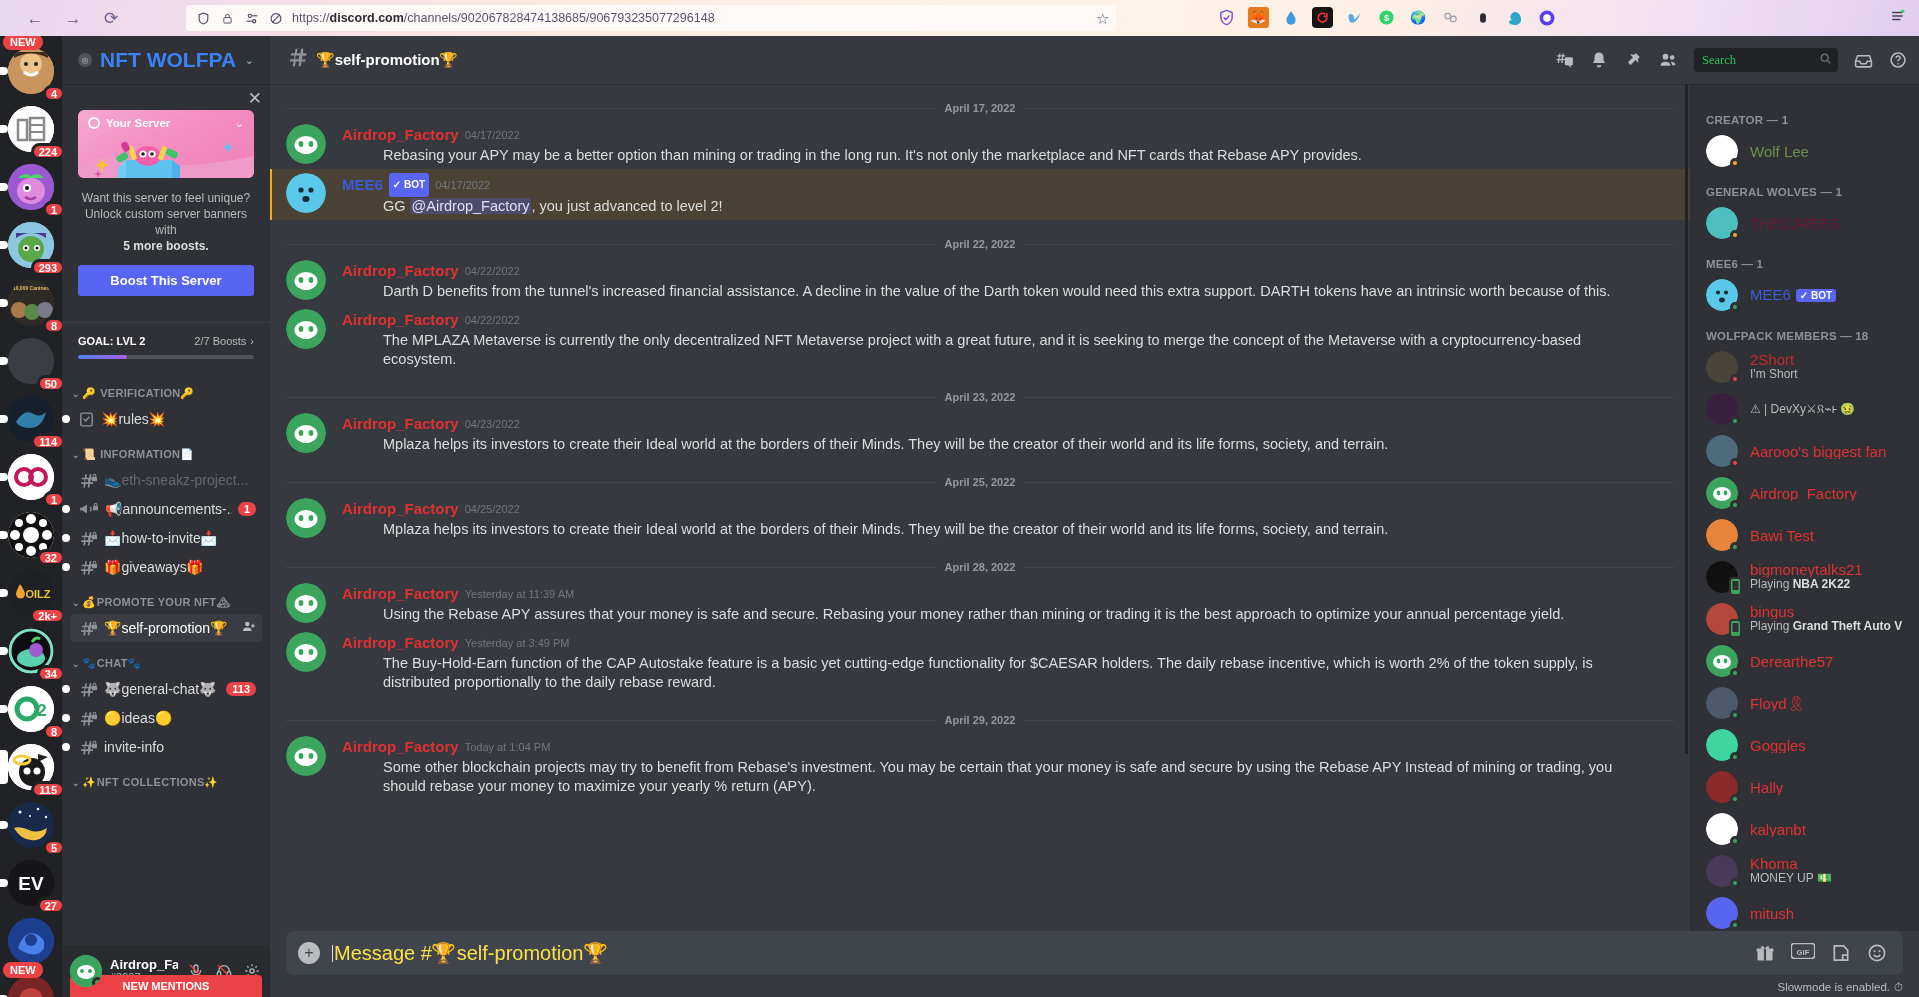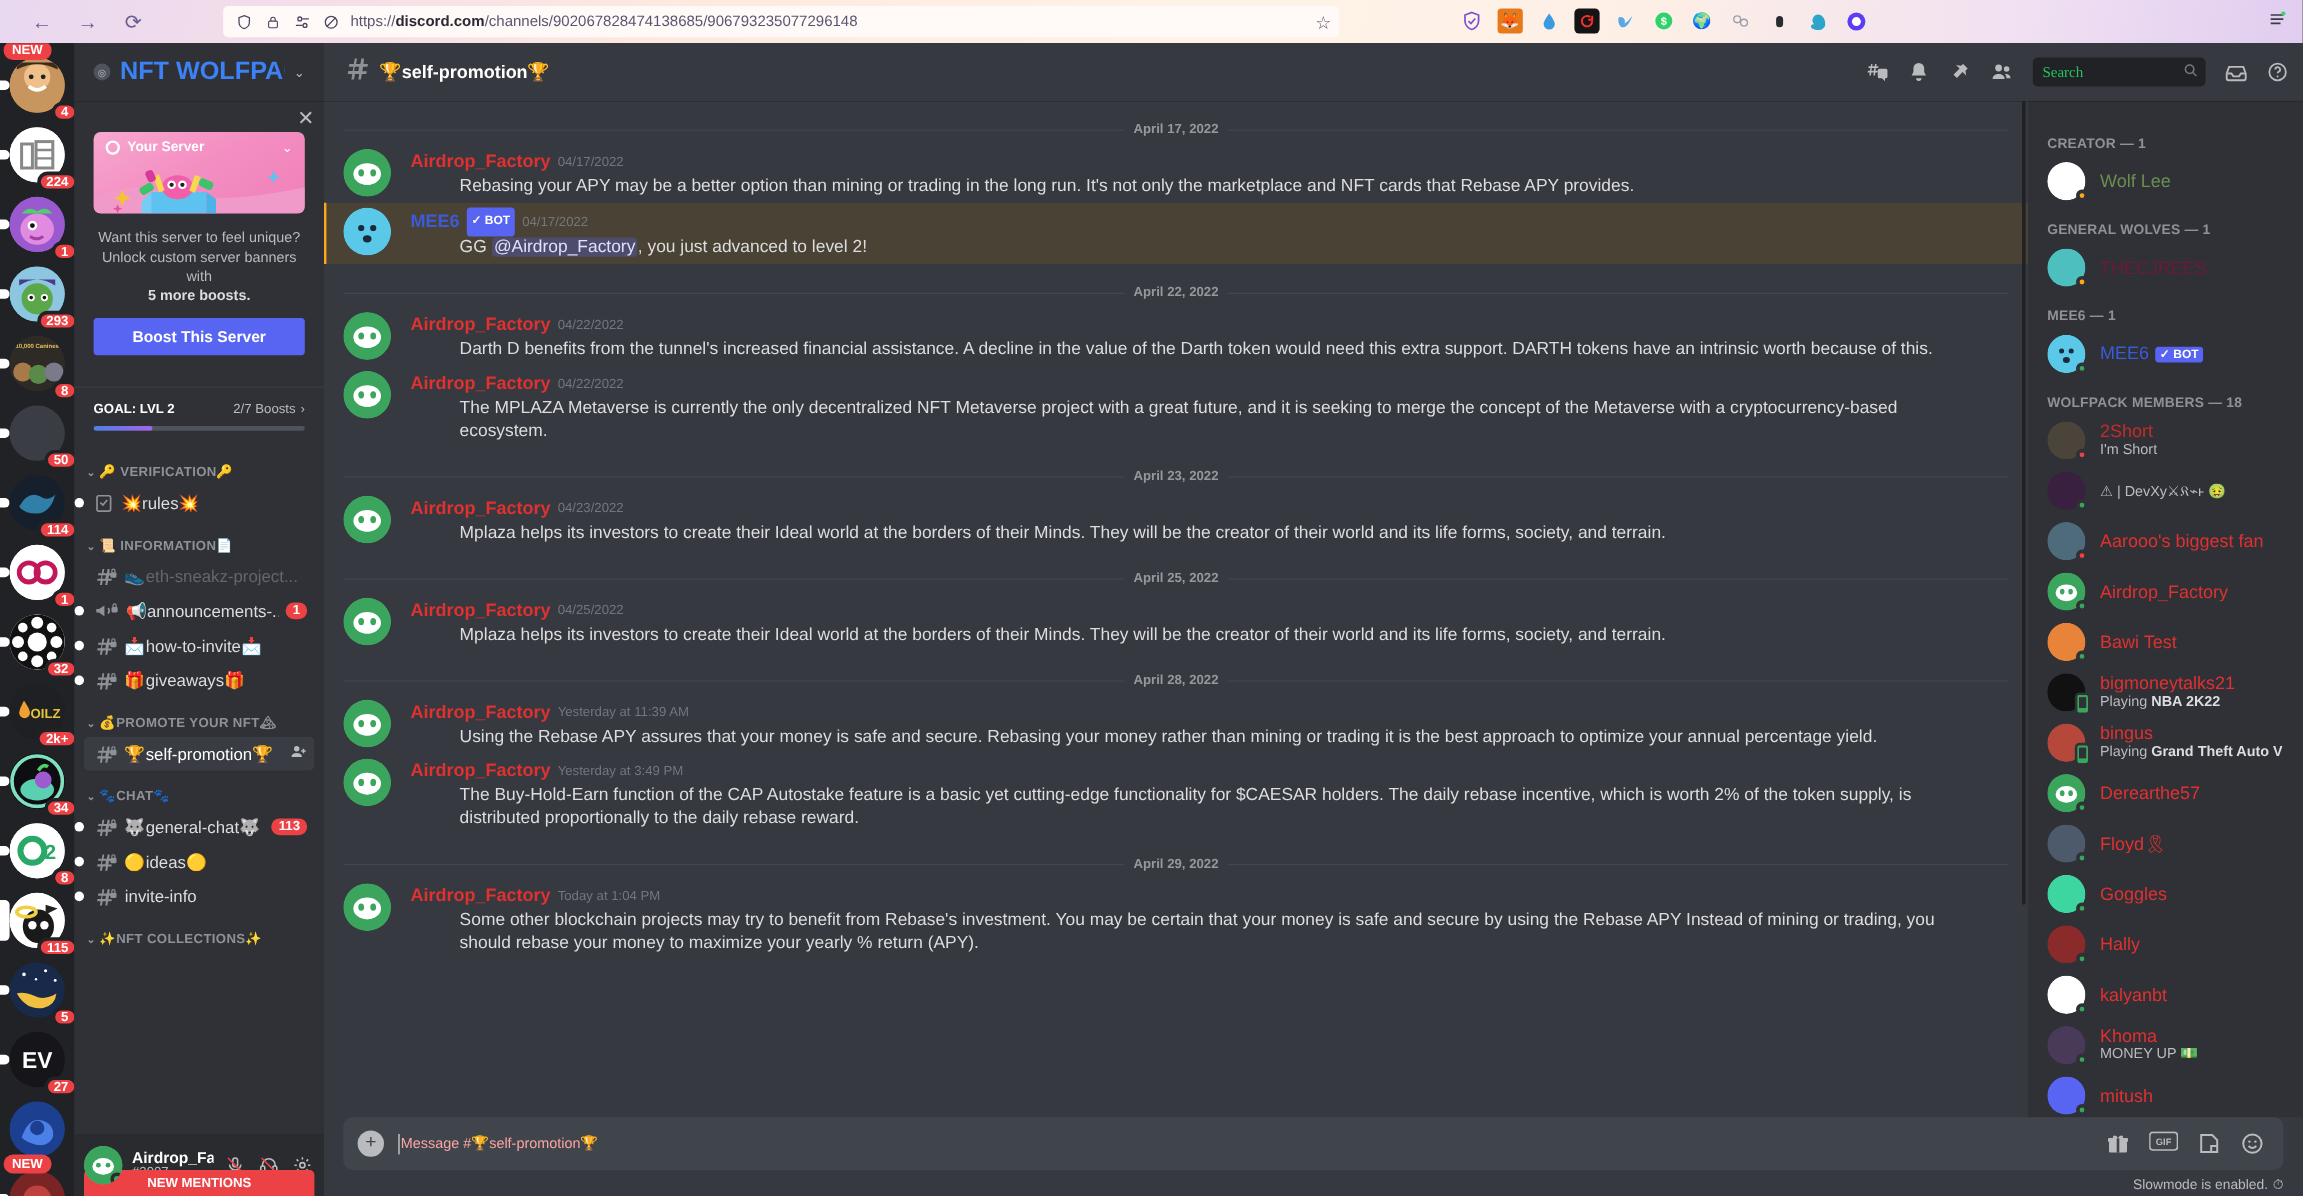--- a/index.html
+++ b/index.html
@@ -142,21 +142,21 @@
   .m-text{ color:#dcddde; font-size:14.5px; line-height:19px; word-wrap:break-word;margin-left:41px; }
   .mention{ color:#dee0fc; background:rgba(88,101,242,.3); border-radius:3px; padding:0 2px; font-weight:500; }
 
   #composer-wrap{ padding:0 16px 22px; position:relative; }
   #composer{
     background:#40444b; border-radius:8px; min-height:44px; display:flex; align-items:center;
     padding:0 16px 0 0; gap:0;
   }
   #plus-btn{ width:46px; display:flex; align-items:center; justify-content:center; color:#b9bbbe; font-size:15px; cursor:pointer;}
   .plus-circ{ width:22px; height:22px; border-radius:50%; background:#b9bbbe; color:#40444b; display:flex; align-items:center; justify-content:center; font-size:16px; font-weight:300;}
-  #composer-placeholder{ flex:1; color:#fca5a5; font-size:12px; display:flex; align-items:center; }
+  #composer-placeholder{ flex:1; color:#fde047; font-size:20px; display:flex; align-items:center; }
   .caret{ width:1px; height:17px; background:#dcddde; margin-right:1px; }
   #composer-icons{ display:flex; align-items:flex-start; gap:16px; }
   .comp-ico{ color:#b9bbbe; font-size:18px; cursor:pointer; display:flex; align-items:center;}
   #slowmode{ position:absolute; right:16px; bottom:3px; color:#b9bbbe; font-size:11.5px; display:flex; align-items:flex-start; gap:4px; }
 
   
   #members{ width:229px; background:#2f3136; overflow:hidden; padding-top:16px; }
   .mcat{ color:#8e9297; font-size:11.5px; font-weight:700; letter-spacing:.2px; padding:14px 8px 4px 16px; }
   .mrow{ display:flex; align-items:center; gap:12px; height:42px; margin:0 8px; padding-left:8px; border-radius:4px; cursor:pointer; }
   .m-avatar{ width:32px; height:32px; border-radius:50%; position:relative; flex-shrink:0; overflow:visible; }

